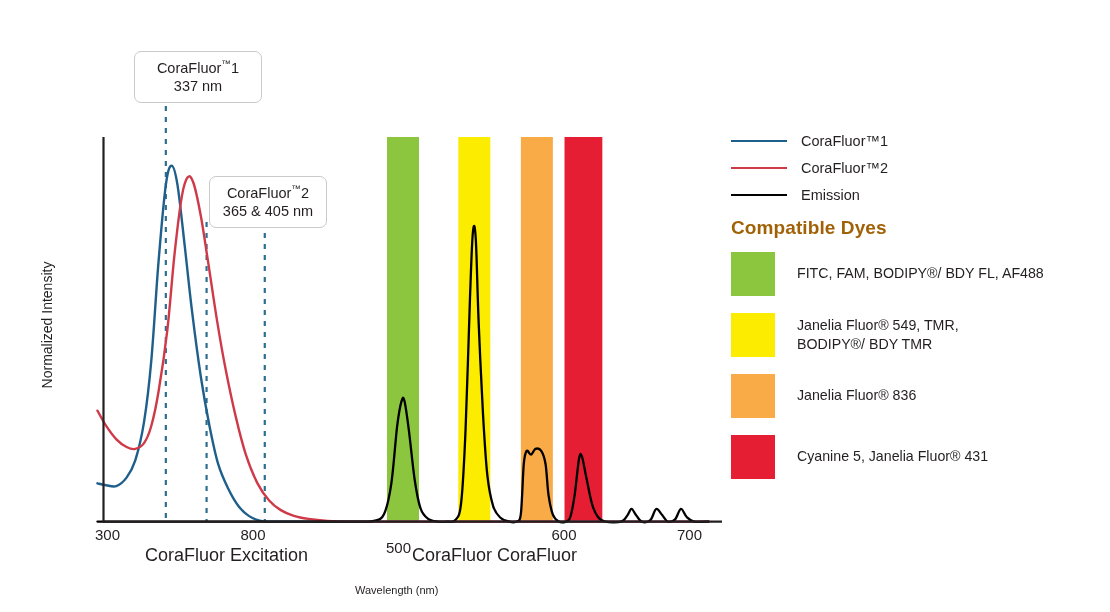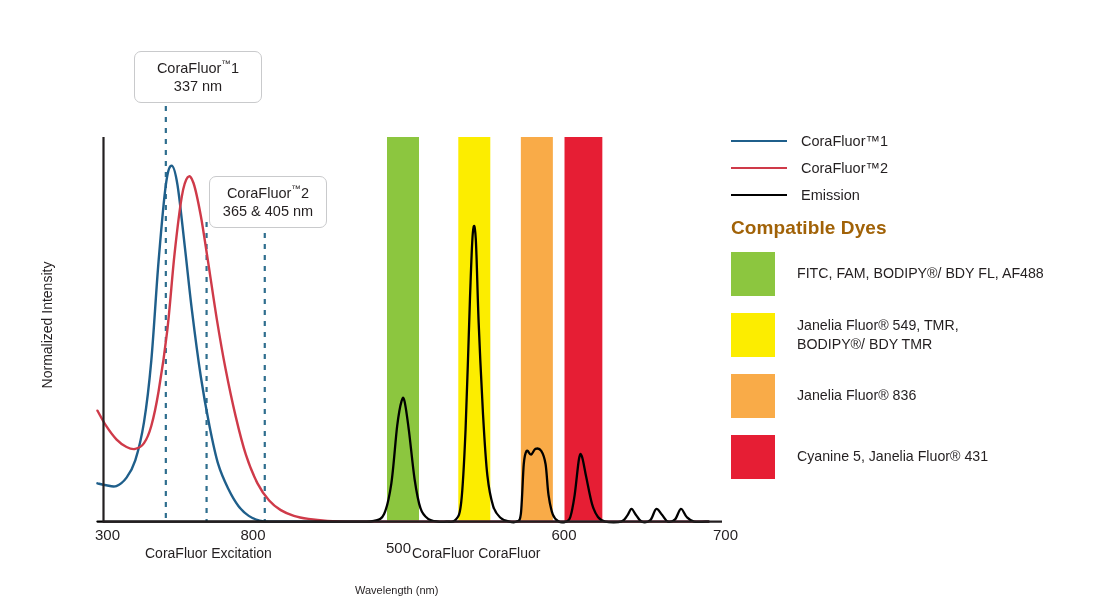--- a/index.html
+++ b/index.html
@@ -39,21 +39,21 @@
     white-space:nowrap;
   }
   #x-axis-title{left:355px;top:567px;}
   #ylabel{
     position:absolute;left:-33px;top:300px;
     transform:rotate(-90deg);
     transform-origin:center center;
     font-size:14px;color:#231f20;white-space:nowrap;
     width:160px;text-align:center;
   }
-  .band-label{position:absolute;font-size:14px;color:#231f20;white-space:nowrap;}
+  .band-label{position:absolute;font-size:18px;color:#231f20;white-space:nowrap;}
   #band-label-exc{left:145px;top:528px;}
   #band-label-emi{left:412px;top:528px;}
   .tick-label{position:absolute;font-size:15px;color:#231f20;}
 
   
   .legend{position:absolute;left:731px;top:110px;width:370px;}
   .legend-row{display:flex;align-items:center;height:27px;}
   .legend-swatch-line{width:56px;height:0;border-top-width:2.4px;border-top-style:solid;margin-right:14px;flex:0 0 56px;}
   .legend-text{font-size:14.5px;color:#231f20;white-space:nowrap;}
 
@@ -105,21 +105,21 @@
     <span class="ln">365 &amp; 405 nm</span>
   </div>
 
   <div id="ylabel">Normalized Intensity</div>
 
   <div id="tick-labels">
       <div class="tick-label" style="left: 95px; top: 509px;">300</div>
       <div class="tick-label" style="left: 240.5px; top: 509px;">800</div>
       <div class="tick-label" style="left: 386px; top: 509px; margin-top: 13px;">500</div>
       <div class="tick-label" style="left: 531.5px; top: 509px; margin-left: 20px;">600</div>
-      <div class="tick-label" style="left: 677px; top: 509px; margin-left: 36px;">700</div>
+      <div class="tick-label" style="left: 677px; top: 509px;">700</div>
     </div>
 
   <div class="band-label" id="band-label-exc">CoraFluor Excitation</div>
   <div class="band-label" id="band-label-emi">CoraFluor CoraFluor</div>
 
   <div class="axis-title" id="x-axis-title">Wavelength (nm)</div>
 
   <div class="legend" id="legend">
       <div class="legend-row">
         <span class="legend-swatch-line" style="border-top-color: rgb(31, 95, 139);"></span>

